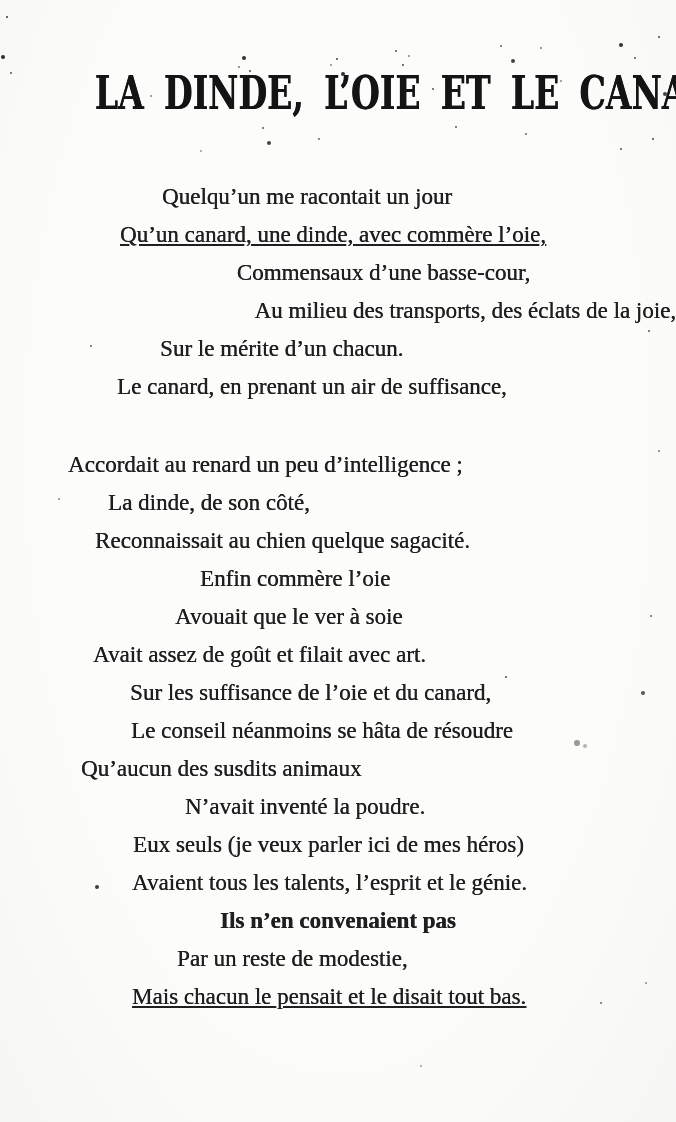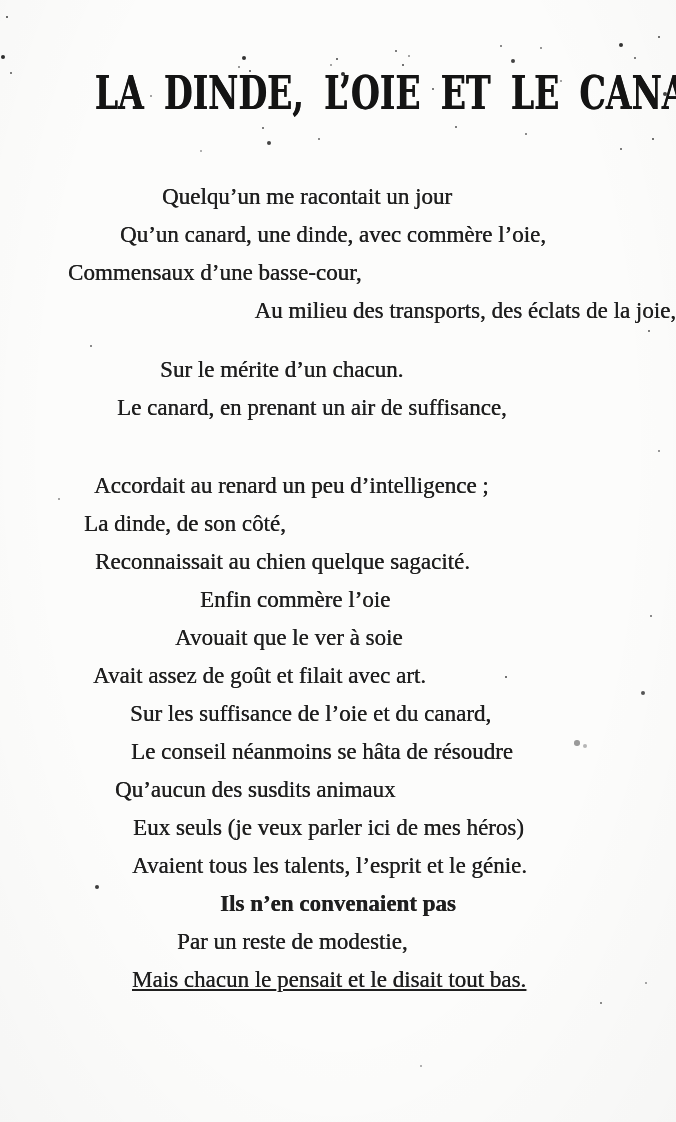--- a/index.html
+++ b/index.html
@@ -66,35 +66,35 @@
     font-size: 23px;
   }
   .line {
     line-height: 38px;
     white-space: nowrap;
     text-shadow: 0.35px 0 0 currentColor;
   }
   .stanza-start { margin-top: 40px; }
   
   .l0  { margin-left: 162px; }
-  .l1  { margin-left: 120px; }
-  .l2  { margin-left: 68px; }
+  .l1  { margin-left: 120px; text-decoration: underline; }
+  .l2  { margin-left: 91px; text-align: center; }
   .l3  { margin-left:  98px; text-align: right; }
   .l4  { margin-left: 180px; }
-  .l5  { margin-left: 160px; margin-top: 21px; }
+  .l5  { margin-left: 160px; }
   .l6  { margin-left: 117px; }
-  .l7  { margin-left: 94px; }
-  .l8  { margin-left: 84px; }
+  .l7  { margin-left: 68px; }
+  .l8  { margin-left: 108px; }
   .l9  { margin-left:  95px; font-family: Liberation Serif, serif; }
   .l10 { margin-left: 200px; }
   .l11 { margin-left: 175px; }
   .l12 { margin-left:  93px; }
   .l13 { margin-left: 130px; }
   .l14 { margin-left: 131px; }
-  .l15 { margin-left: 115px; }
+  .l15 { margin-left: 81px; }
   .l16 { margin-left: 185px; }
   .l17 { margin-left: 133px; }
   .l18 { margin-left: 132px; }
   .l19 { margin-left: 220px; font-weight: bold; }
   .l20 { margin-left: 177px; }
   .l21 { margin-left: 132px; text-decoration: underline; }
 </style>
 </head>
 <body>
 
@@ -112,19 +112,20 @@
     <div class="line l6">Le canard, en prenant un air de suffisance,</div>
     <div class="line l7 stanza-start">Accordait au renard un peu d’intelligence ;</div>
     <div class="line l8">La dinde, de son côté,</div>
     <div class="line l9">Reconnaissait au chien quelque sagacité.</div>
     <div class="line l10">Enfin commère l’oie</div>
     <div class="line l11">Avouait que le ver à soie</div>
     <div class="line l12">Avait assez de goût et filait avec art.</div>
     <div class="line l13">Sur les suffisance de l’oie et du canard,</div>
     <div class="line l14">Le conseil néanmoins se hâta de résoudre</div>
     <div class="line l15">Qu’aucun des susdits animaux</div>
+    <div class="line l16">N’avait inventé la poudre.</div>
     <div class="line l17">Eux seuls (je veux parler ici de mes héros)</div>
     <div class="line l18">Avaient tous les talents, l’esprit et le génie.</div>
     <div class="line l19">Ils n’en convenaient pas</div>
     <div class="line l20">Par un reste de modestie,</div>
     <div class="line l21">Mais chacun le pensait et le disait tout bas.</div>
   </div>
 </div>
 
 </body></html>

